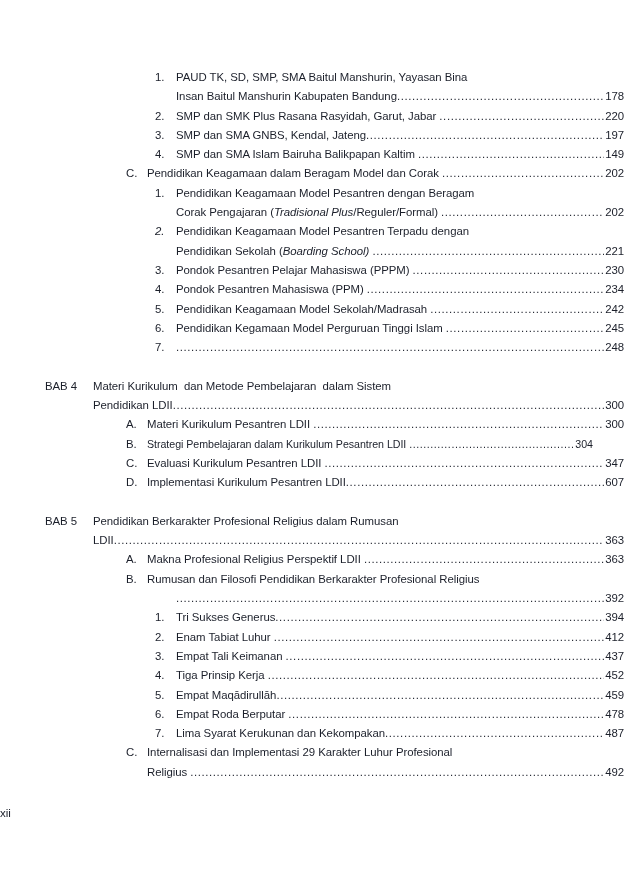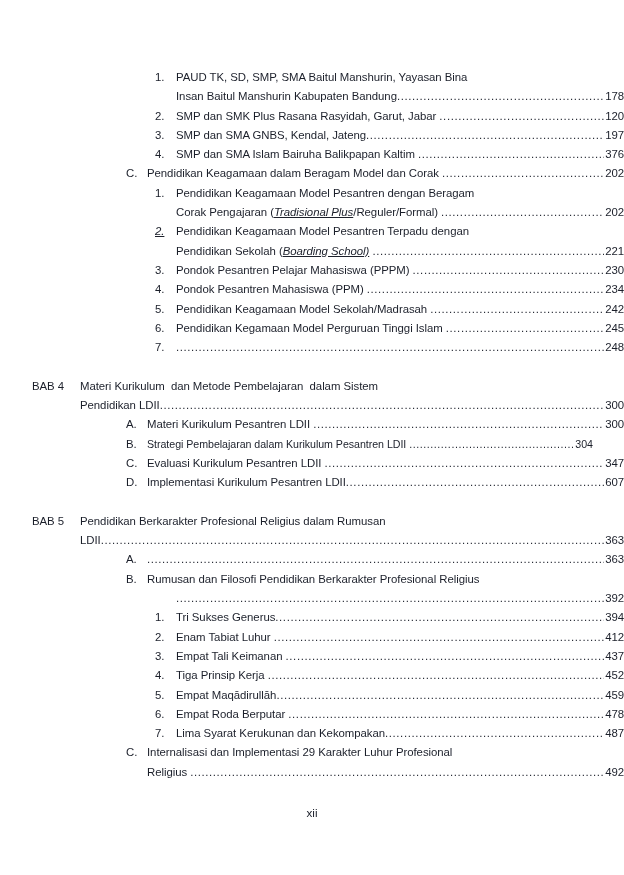--- a/index.html
+++ b/index.html
@@ -29,21 +29,21 @@
     display: flex;
     align-items: flex-start;
     font-size: 11.4px;
     line-height: 19.3px;
     letter-spacing: -0.05px;
   }
 
   .bab-label {
     flex: 0 0 auto;
     width: 48px;
-    margin-left: 32px;
+    margin-left: 45px;
     white-space: nowrap;
   }
 
   .marker {
     flex: 0 0 auto;
     text-align: left;
     white-space: nowrap;
   }
   .marker.w-letter { width: 21px; }
   .marker.w-num    { width: 21px; }
@@ -74,39 +74,38 @@
   }
   .ln .leader::before {
     content: "...........................................................................................................................................................................";
   }
   .ln .pg {
     flex: 0 0 auto;
     white-space: pre;
     padding-left: 1px;
   }
 
-  .italic { font-style: italic; text-decoration: underline; }
+  .italic { font-style: italic; }
 
   .condensed {
     font-stretch: condensed;
     transform: scaleX(0.935);
     transform-origin: left center;
     width: 107%;
   }
   .lvl-A    { margin-left: 126px; }
   .lvl-num  { margin-left: 155px; }
 
   .gap-block { height: 19.3px; }
 
   .folio {
     position: absolute;
     top: 806px;
     left: 0;
     width: 624px;
-    text-align: center;
     font-size: 11.6px;
     color: #1b1f2a;
   }
 </style>
 </head>
 <body>
 
 <div id="toc" style="padding-top: 68px; padding-right: 81px;">
     <div class="entry">
       <div class="marker w-num lvl-num">1.</div>
@@ -121,41 +120,41 @@
           <span class="pg">178</span>
         </div>
       </div>
     </div>
     <div class="entry">
       <div class="marker w-num lvl-num">2.</div>
       <div class="body-col">
         <div class="ln">
           <span class="txt">SMP dan SMK Plus Rasana Rasyidah, Garut, Jabar </span>
           <span class="leader"></span>
-          <span class="pg">120</span>
+          <span class="pg">220</span>
         </div>
       </div>
     </div>
     <div class="entry">
       <div class="marker w-num lvl-num">3.</div>
       <div class="body-col">
         <div class="ln">
           <span class="txt">SMP dan SMA GNBS, Kendal, Jateng</span>
           <span class="leader"></span>
           <span class="pg">197</span>
         </div>
       </div>
     </div>
     <div class="entry">
       <div class="marker w-num lvl-num">4.</div>
       <div class="body-col">
         <div class="ln">
           <span class="txt">SMP dan SMA Islam Bairuha Balikpapan Kaltim </span>
           <span class="leader"></span>
-          <span class="pg">376</span>
+          <span class="pg">149</span>
         </div>
       </div>
     </div>
     <div class="entry">
       <div class="marker w-letter lvl-A">C.</div>
       <div class="body-col">
         <div class="ln">
           <span class="txt">Pendidikan Keagamaan dalam Beragam Model dan Corak </span>
           <span class="leader"></span>
           <span class="pg">202</span>
@@ -306,20 +305,21 @@
           <span class="txt">LDII</span>
           <span class="leader"></span>
           <span class="pg">363</span>
         </div>
       </div>
     </div>
     <div class="entry">
       <div class="marker w-letter lvl-A">A.</div>
       <div class="body-col">
         <div class="ln">
+          <span class="txt">Makna Profesional Religius Perspektif LDII </span>
           <span class="leader"></span>
           <span class="pg">363</span>
         </div>
       </div>
     </div>
     <div class="entry">
       <div class="marker w-letter lvl-A">B.</div>
       <div class="body-col">
         <div class="ln nodots">
           <span class="txt">Rumusan dan Filosofi Pendidikan Berkarakter Profesional Religius</span>

